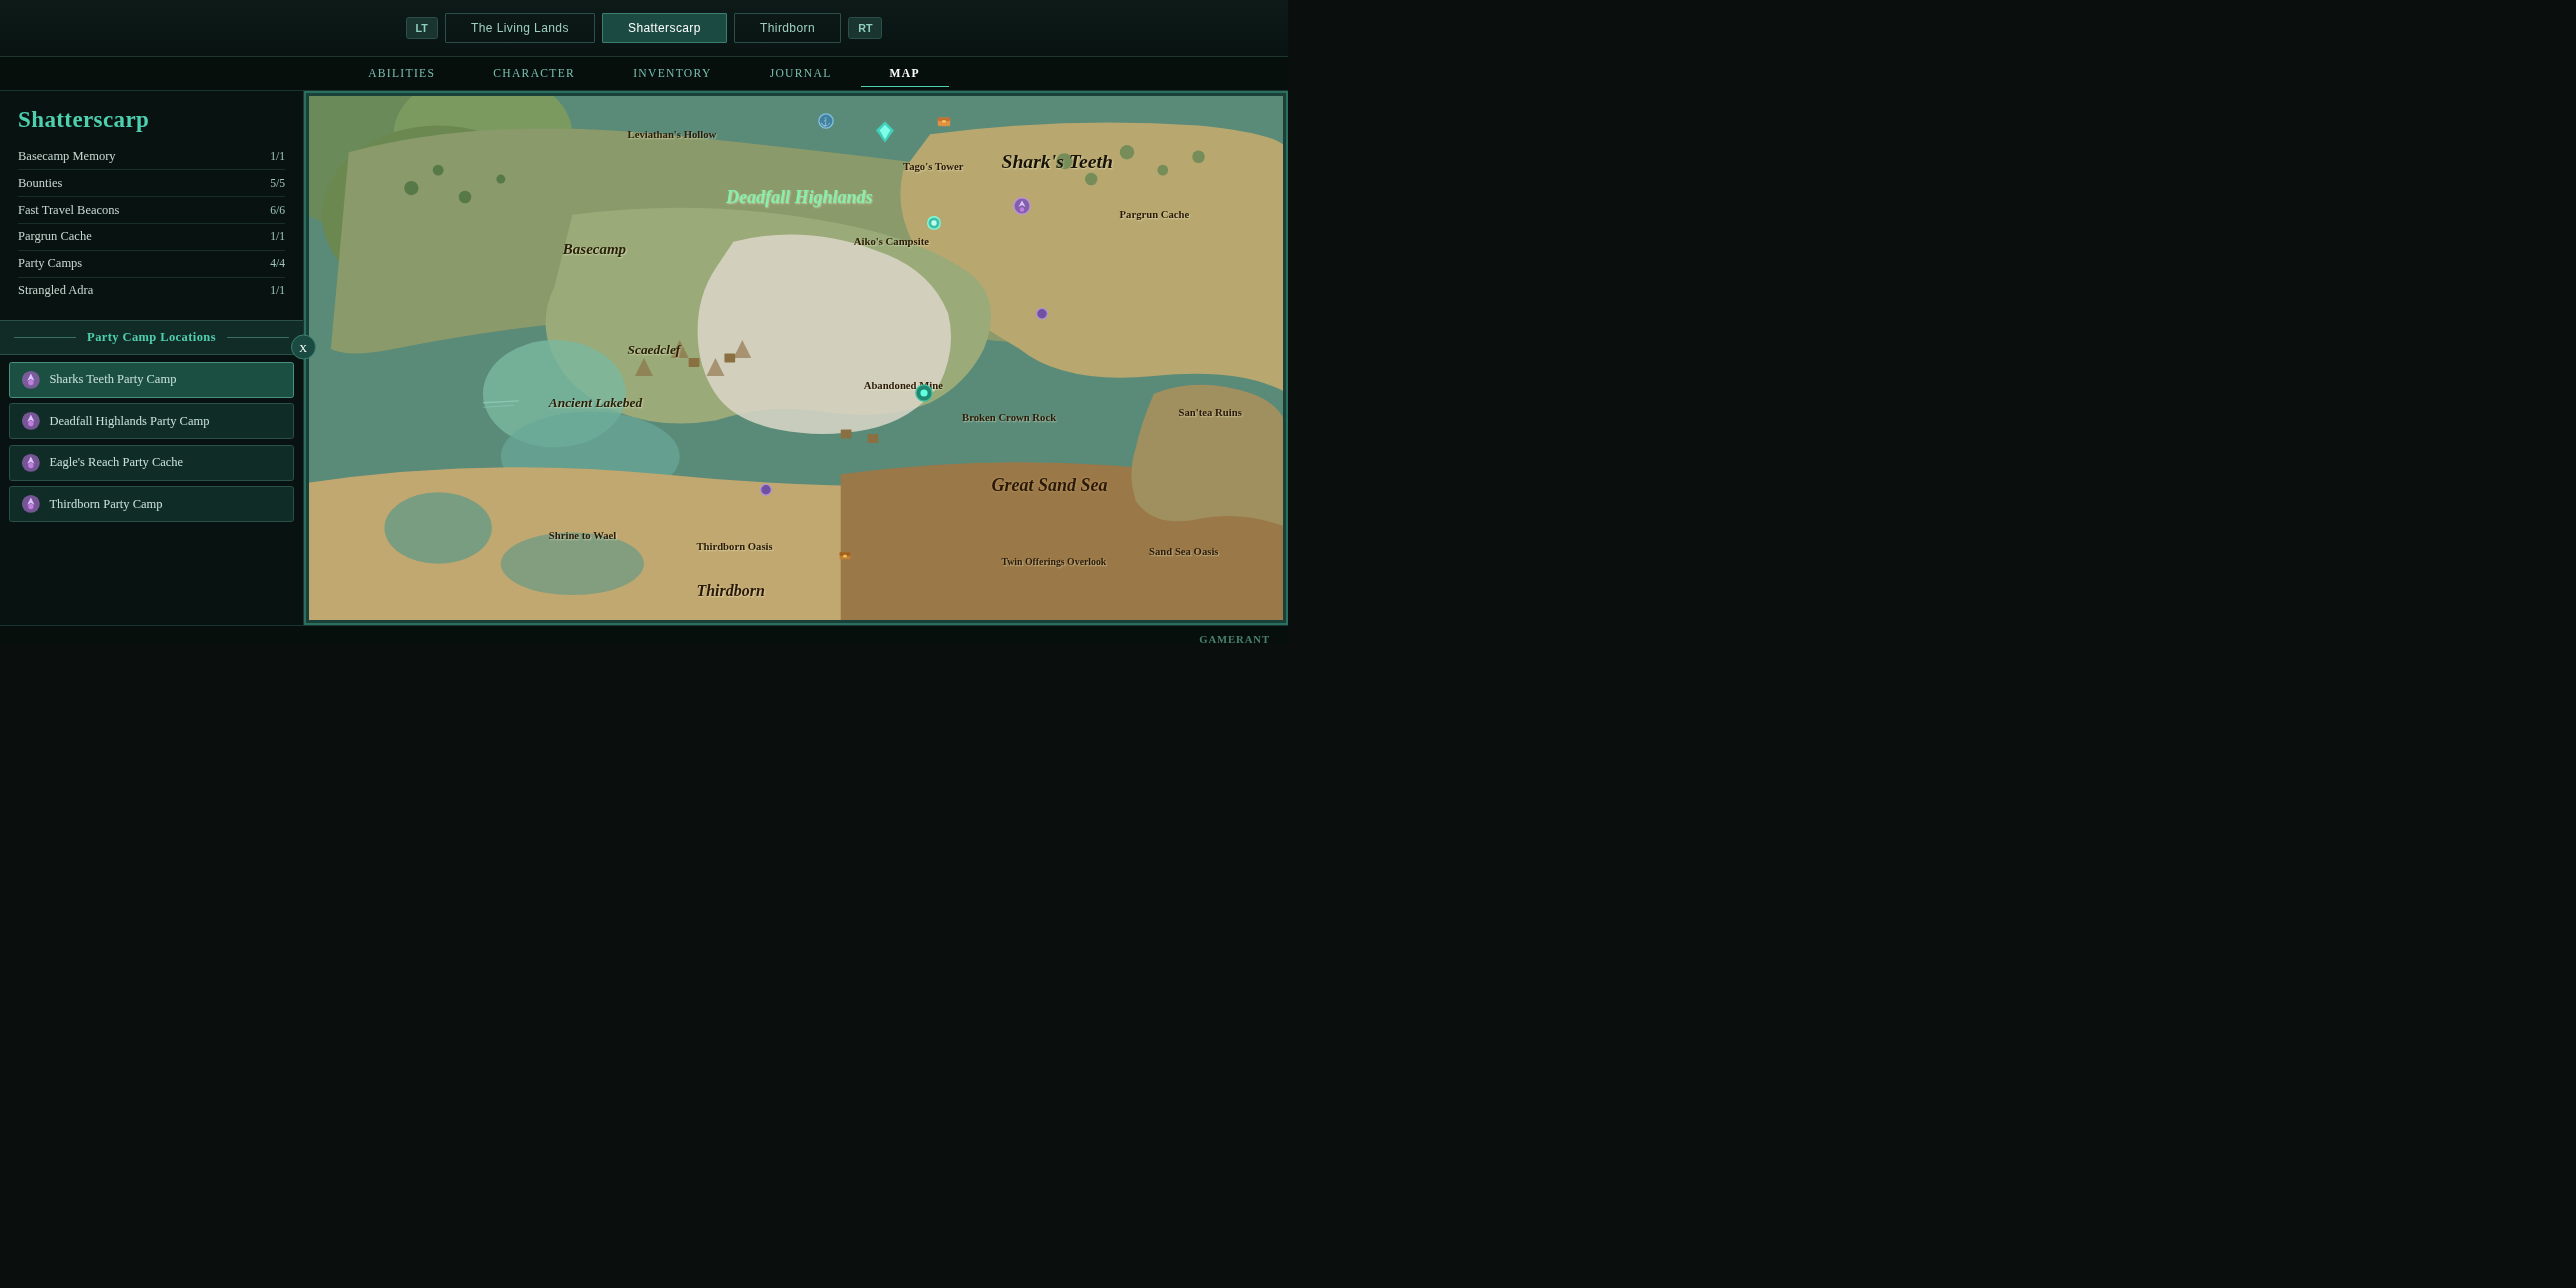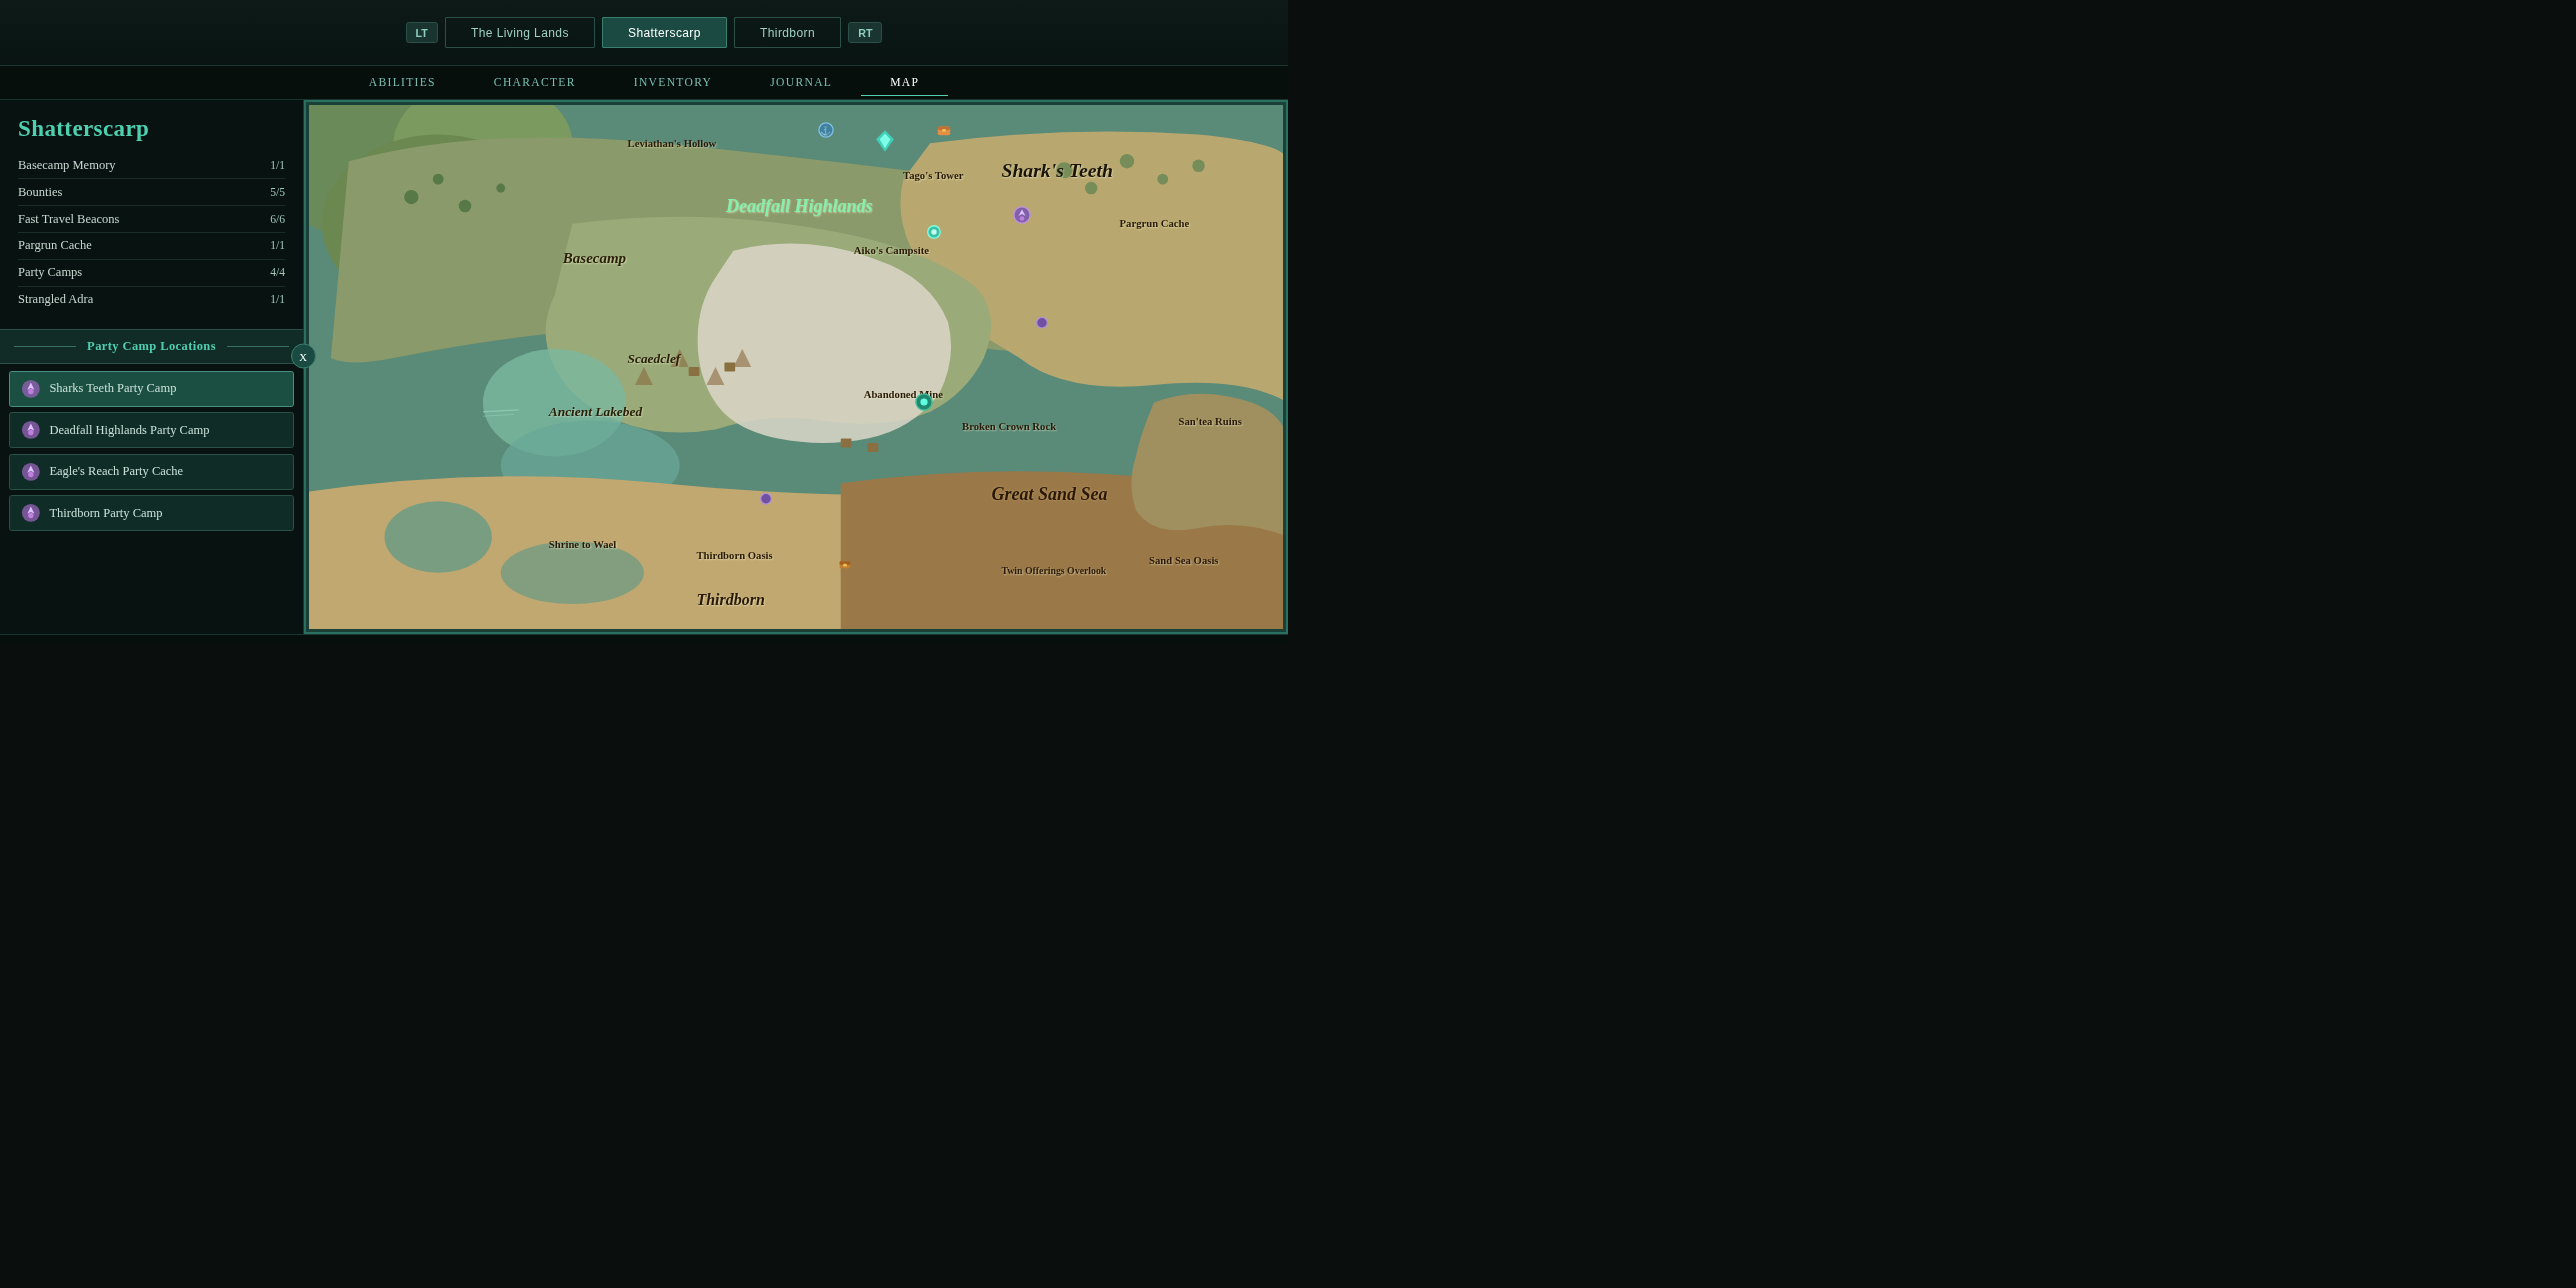--- a/index.html
+++ b/index.html
@@ -8,21 +8,21 @@
       height: 644px;
       background: #0a0e0d;
       font-family: 'Georgia', serif;
       overflow: hidden;
       position: relative;
     }
 
     
     #top-nav {
       width: 100%;
-      height: 66px;
+      height: 57px;
       background: linear-gradient(180deg, #0d1a18 0%, #091412 100%);
       display: flex;
       align-items: center;
       justify-content: center;
       gap: 7.2px;
       border-bottom: 0.9px solid #1e3530;
       position: relative;
       z-index: 10;
     }
 
@@ -80,20 +80,21 @@
       letter-spacing: 1.3px;
       text-transform: uppercase;
       cursor: pointer;
       border-bottom: 1.8px solid transparent;
       margin-bottom: -1.8px;
     }
 
     .sec-tab.active {
       color: #fff;
       border-bottom-color: #4ecfb0;
+      font-weight: bold;
     }
 
     
     #main-content {
       display: flex;
       width: 100%;
       height: calc(644px - 83px - 27px);
       position: relative;
     }
 

